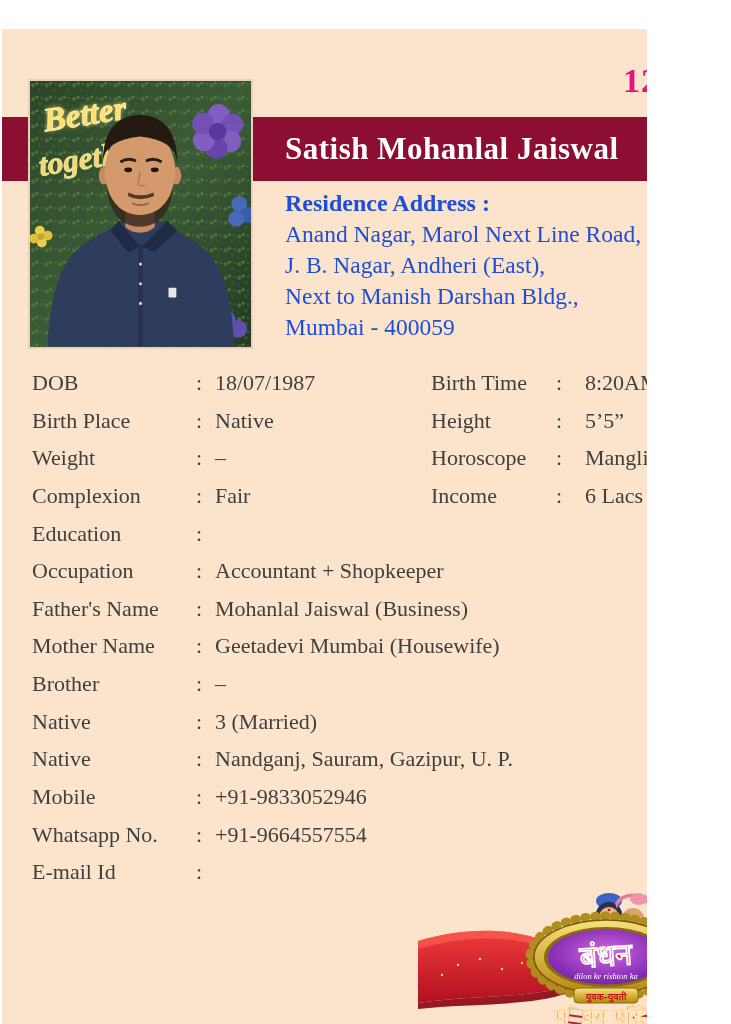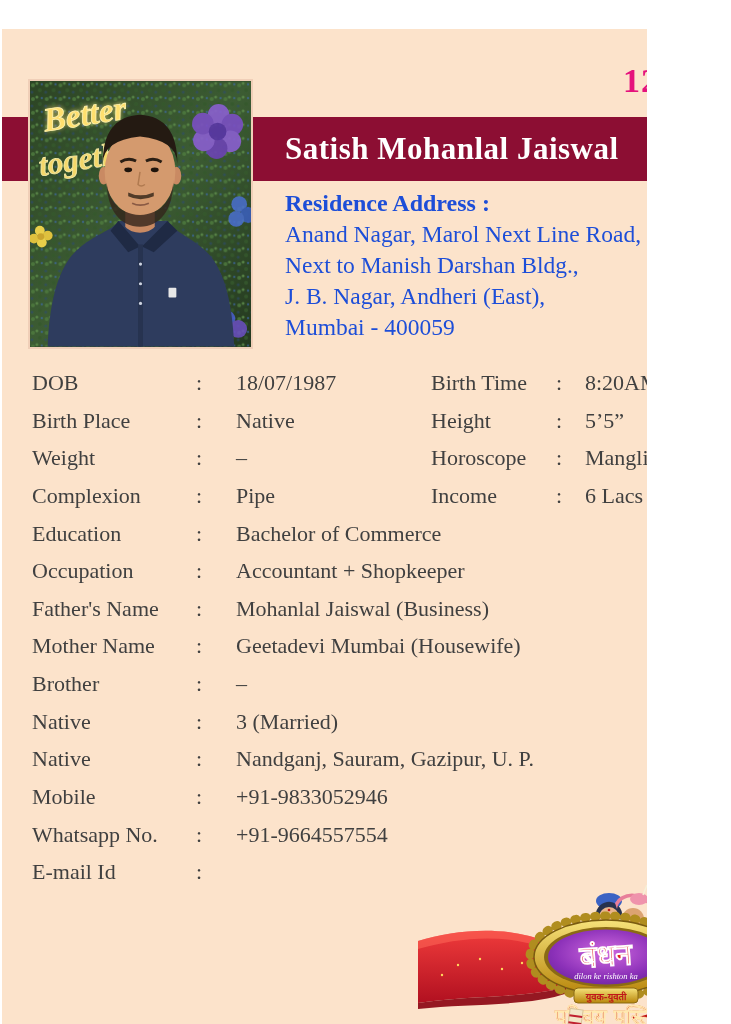--- a/index.html
+++ b/index.html
@@ -31,21 +31,21 @@
   .photo svg{display:block;width:100%;height:100%;}
   .address{
     position:absolute;left:283px;top:159px;width:420px;
     font-size:23.5px;line-height:31px;color:#1d4ed8;
   }
   .address-heading{font-weight:bold;font-size:24px;}
   .details{position:absolute;left:30px;top:341px;width:660px;}
   .drow{position:relative;height:37.65px;font-size:22px;color:#404040;white-space:nowrap;}
   .dl{position:absolute;left:0;}
   .dc1{position:absolute;left:164px;}
-  .dv{position:absolute;left:204px;}
+  .dv{position:absolute;left:183px;}
   .dl2{position:absolute;left:399px;}
   .dc2{position:absolute;left:524px;}
   .dv2{position:absolute;left:553px;}
   .logo{position:absolute;left:416px;top:828px;width:297px;height:186px;}
   .logo svg{display:block;width:100%;height:100%;overflow:visible;}
 </style>
 </head>
 <body>
 
 <div class="page">
@@ -132,22 +132,22 @@
           <path d="M100,113 Q112,119 126,113 L126,117 Q112,123 100,117 Z" fill="#3a2a1c" opacity="0.85"></path>
           <path d="M78,100 C78,132 92,148 112,148 C132,148 146,132 146,100 C146,118 134,136 112,136 C90,136 78,118 78,100 Z" fill="#33241b" opacity="0.8"></path>
           <path d="M104,124 Q112,128 121,124" stroke="#8a5a44" stroke-width="1.8" fill="none"></path>
         </g>
       </svg>
     </div>
 
     <div class="address">
       <div class="address-heading">Residence Address :</div>
       <div class="address-line">Anand Nagar, Marol Next Line Road,</div>
+      <div class="address-line">J. B. Nagar, Andheri (East),</div>
       <div class="address-line">Next to Manish Darshan Bldg.,</div>
-      <div class="address-line">J. B. Nagar, Andheri (East),</div>
       <div class="address-line">Mumbai - 400059</div>
     </div>
 
     <div class="details">
       <div class="drow">
         <span class="dl">DOB</span>
         <span class="dc1">:</span>
         <span class="dv">18/07/1987</span>
         <span class="dl2">Birth Time</span>
         <span class="dc2">:</span>
@@ -165,29 +165,28 @@
         <span class="dl">Weight</span>
         <span class="dc1">:</span>
         <span class="dv">–</span>
         <span class="dl2">Horoscope</span>
         <span class="dc2">:</span>
         <span class="dv2">Manglik</span>
       </div>
       <div class="drow">
         <span class="dl">Complexion</span>
         <span class="dc1">:</span>
-        <span class="dv">Pipe</span>
+        <span class="dv">Fair</span>
         <span class="dl2">Income</span>
         <span class="dc2">:</span>
         <span class="dv2">6 Lacs</span>
       </div>
       <div class="drow">
         <span class="dl">Education</span>
         <span class="dc1">:</span>
-        <span class="dv">Bachelor of Commerce</span>
       </div>
       <div class="drow">
         <span class="dl">Occupation</span>
         <span class="dc1">:</span>
         <span class="dv">Accountant + Shopkeeper</span>
       </div>
       <div class="drow">
         <span class="dl">Father's Name</span>
         <span class="dc1">:</span>
         <span class="dv">Mohanlal Jaiswal (Business)</span>

